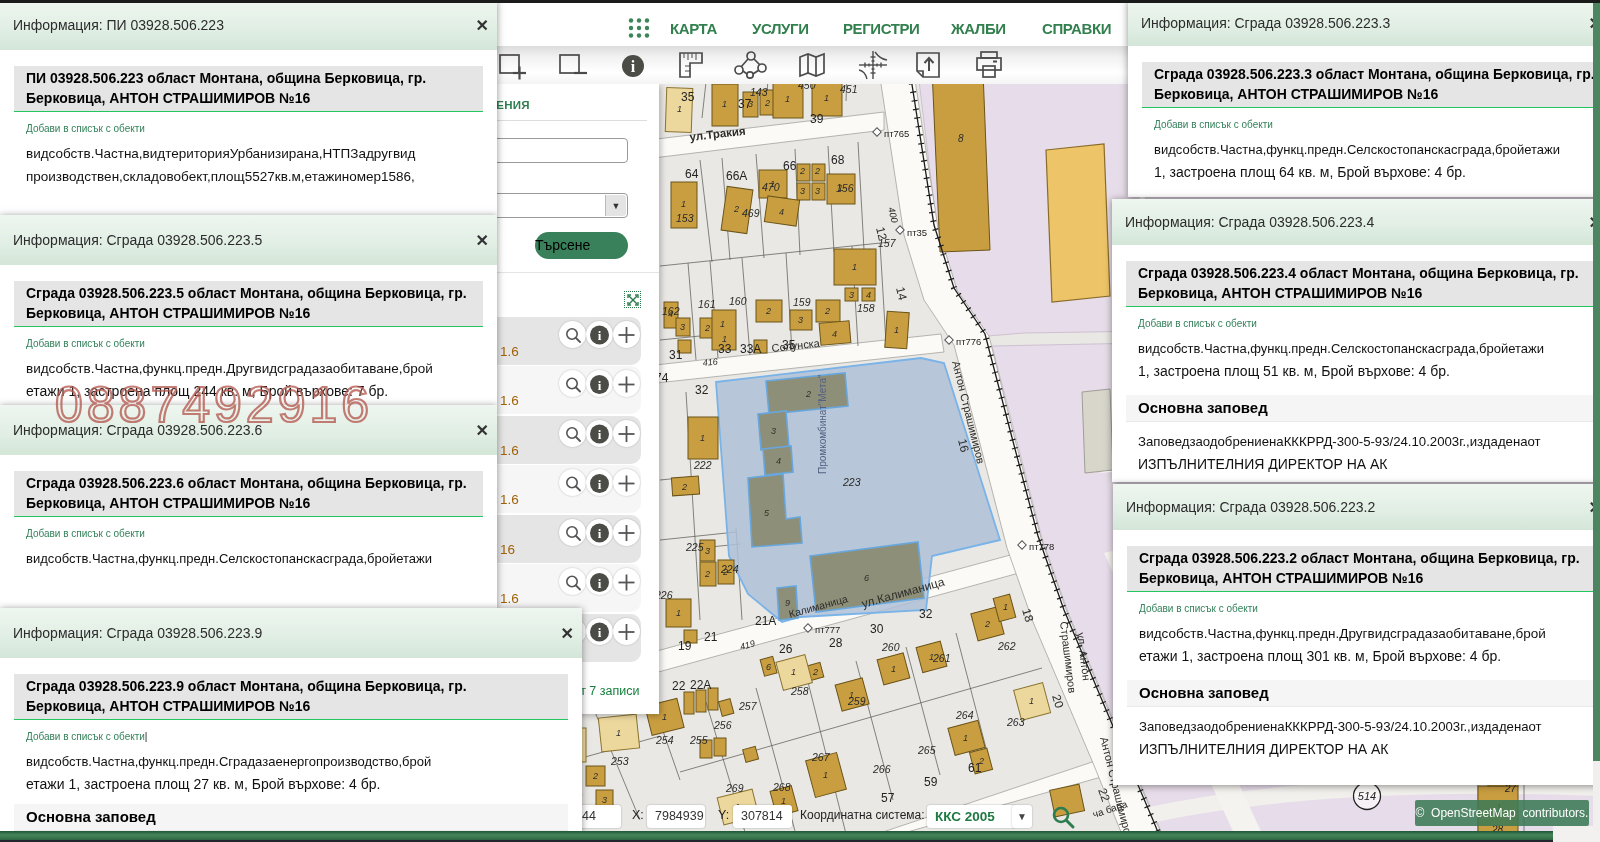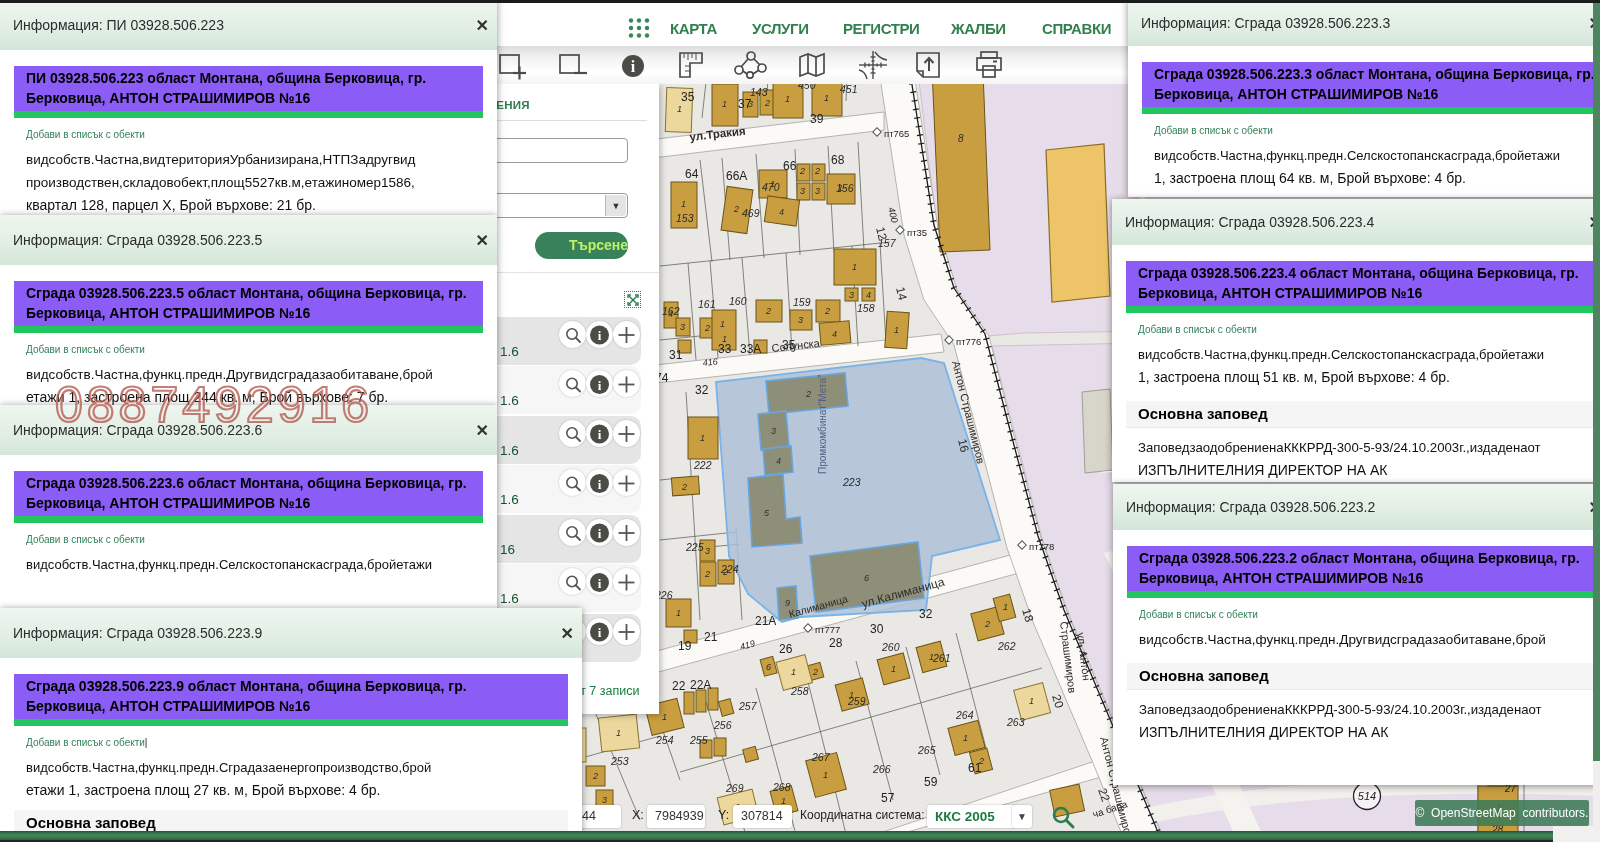--- a/index.html
+++ b/index.html
@@ -10,45 +10,45 @@
 #navbar{position:absolute;left:0;top:3px;width:1600px;height:43px;background:#fff;z-index:30}
 .navitem{position:absolute;top:17px;font-size:15px;font-weight:bold;color:#33804f;letter-spacing:-0.4px}
 #toolbar{position:absolute;left:0;top:46px;width:1600px;height:38px;background:linear-gradient(180deg,#dcdcdc 0%,#f2f2f2 30%,#ffffff 70%,#f4f4f4 100%);z-index:30}
 
 #sidebar{position:absolute;left:300px;top:84px;width:359px;height:630px;background:#fff;z-index:20;box-shadow:2px 2px 6px rgba(0,0,0,.25)}
 #sidebar .shead{position:absolute;top:15px;font-size:11.5px;font-weight:bold;color:#2f7d4f;letter-spacing:0.3px}
 #sidebar .sline1{position:absolute;left:12px;top:36px;width:335px;border-top:1px solid #ddd}
 #sidebar .sinput{position:absolute;left:12px;top:54px;width:314px;height:23px;border:1px solid #9a9a9a;border-radius:4px;background:#fff}
 #sidebar .ssel{position:absolute;left:12px;top:109px;width:314px;height:23px;border:1px solid #9a9a9a;border-radius:4px;background:#fff}
 #sidebar .ssel .arr{position:absolute;right:1px;top:1px;bottom:1px;width:20px;background:#e4e4e4;border-left:1px solid #bbb;border-radius:0 3px 3px 0;text-align:center;font-size:9px;color:#333;line-height:22px}
-#sidebar .sbtn{position:absolute;left:235px;top:148px;width:93px;height:27px;background:#38815a;border-radius:14px;color:#bef264;font-size:14px;font-weight:bold;text-align:right;line-height:27px}
+#sidebar .sbtn{position:absolute;left:235px;top:148px;width:93px;height:27px;background:#38815a;border-radius:14px;color:#000000;font-size:14px;font-weight:normal;text-align:left;line-height:27px}
 #sidebar .sline2{position:absolute;left:0px;top:188px;width:359px;border-top:1px solid #e4e4e4}
 #sidebar .sexp{position:absolute;left:324px;top:207px;width:15px;height:15px;border:1px dotted #2e7d4f;text-align:center}
 .srow{position:absolute;left:8px;width:333px;height:48px;border-radius:10px}
-.srow .num{position:absolute;left:192px;bottom:6px;font-size:13.5px;color:#14532d}
+.srow .num{position:absolute;left:192px;bottom:6px;font-size:13.5px;color:#a16207}
 .cbtn{position:absolute;top:4px;width:27px;height:27px;border-radius:50%;background:#fff;box-shadow:0 0 2px rgba(0,0,0,.25)}
 #sidebar .sfoot{position:absolute;left:245px;top:600px;font-size:12.5px;color:#15803d}
 
 #greenbar{position:absolute;left:0;top:831px;width:1600px;height:9px;background:linear-gradient(180deg,#1e5637 0%,#44835a 40%,#3c7a51 70%,#2a6240 100%);z-index:80}
 #darkbar{position:absolute;left:0;top:840px;width:1568px;height:2px;background:#23252f;z-index:81}
 #corner{position:absolute;left:1553px;top:826px;width:47px;height:16px;background:#f2f1ef;z-index:82}
 #rstrip{position:absolute;left:1593px;top:3px;width:7px;height:758px;background:#4c8560;z-index:85}
 #rcorner{position:absolute;left:1593px;top:761px;width:7px;height:70px;background:#f0efed;z-index:85}
 
 #statusbar{position:absolute;left:0;top:800px;width:1600px;height:31px;z-index:25;font-size:12.5px;color:#222}
 .sbin{position:absolute;top:5px;height:23px;background:#fff;border-radius:3px;box-shadow:0 0 2px rgba(0,0,0,.3);font-size:12.5px;color:#333;line-height:23px;padding-left:8px}
 .sblbl{position:absolute;top:8px}
 
 #osm{position:absolute;left:1415px;top:800px;width:174px;height:26px;background:rgba(62,122,85,.88);border-radius:2px;color:#fff;font-size:12px;line-height:26px;text-align:center;z-index:65}
 
 .panel{position:absolute;background:#fff;box-shadow:0 1px 7px rgba(30,30,30,.5);z-index:60}
 .ph{height:50px;background:linear-gradient(180deg,#eef6ef 0%,#e2efe5 55%,#d3e6d8 100%);display:flex;align-items:center;padding:0 8px 0 13px;font-size:14px;color:#2c2c2c;justify-content:space-between}
 .ph46{height:46px}
 .phx{font-size:16px;color:#333;font-weight:bold}
-.pt{margin:16px 14px 0;background:#8b5cf6;padding:2px 12px 3px;font-weight:bold;font-size:14px;line-height:20px;color:#000;border-bottom:7px solid #22c55e;white-space:nowrap;overflow:hidden}
+.pt{margin:16px 14px 0;background:#e5e5e5;padding:2px 12px 3px;font-weight:bold;font-size:14px;line-height:20px;color:#000;border-bottom:1px solid #22c55e;white-space:nowrap;overflow:hidden}
 .pl{margin:11px 14px 0;padding-left:12px;color:#33815a;font-size:10px}
 .pb{margin:8px 14px 0;padding:0 12px;font-size:14px;line-height:23px;color:#111}
 .jl{display:flex;justify-content:flex-start;font-size:13.5px}
 .ob{margin:12px 14px 0;background:#f5f5f5;padding:4px 12px 5px;font-weight:bold;font-size:15px;color:#000;border-bottom:1px solid #e9e9e9}
 
 #wm{position:absolute;left:55px;top:376px;z-index:70;font-size:50px;font-weight:normal;letter-spacing:4px;color:rgba(255,255,255,0.05);-webkit-text-stroke:2.2px rgba(180,90,80,.78)}
 </style>
 </head>
 <body>
 <svg id="map" style="position:absolute;left:0;top:0;z-index:1" width="1600" height="842" viewBox="0 0 1600 842">
@@ -606,21 +606,20 @@
         <span>складов</span>
         <span>обект,</span>
         <span>площ</span>
         <span>5527</span>
         <span>кв.</span>
         <span>м,</span>
         <span>етажи</span>
         <span>номер</span>
         <span>1586,</span>
       </div>
-    <div>квартал 128, парцел X, Брой върхове: 21 бр.</div>
   </div>
 </div>
 <div class="panel" style="left:0;top:215px;width:497px;height:190px">
   <div class="ph">
       <span>Информация: Сграда 03928.506.223.5</span>
       <span class="phx">✕</span>
     </div>
   <div class="pt">Сграда 03928.506.223.5 област Монтана, община Берковица, гр.<br>Берковица, АНТОН СТРАШИМИРОВ №16</div>
   <div class="pl">Добави в списък с обекти</div>
   <div class="pb">
@@ -758,20 +757,21 @@
         <span>Частна,</span>
         <span>функц.</span>
         <span>предн.</span>
         <span>Друг</span>
         <span>вид</span>
         <span>сграда</span>
         <span>за</span>
         <span>обитаване,</span>
         <span>брой</span>
       </div>
+    <div>етажи 1, застроена площ 301 кв. м, Брой върхове: 4 бр.</div>
   </div>
   <div class="ob">Основна заповед</div>
   <div class="pb">
     <div class="jl" style="font-size:13.2px">
         <span>Заповед</span>
         <span>за</span>
         <span>одобрение</span>
         <span>на</span>
         <span>КККР</span>
         <span>РД-300-5-93/24.10.2003</span>

